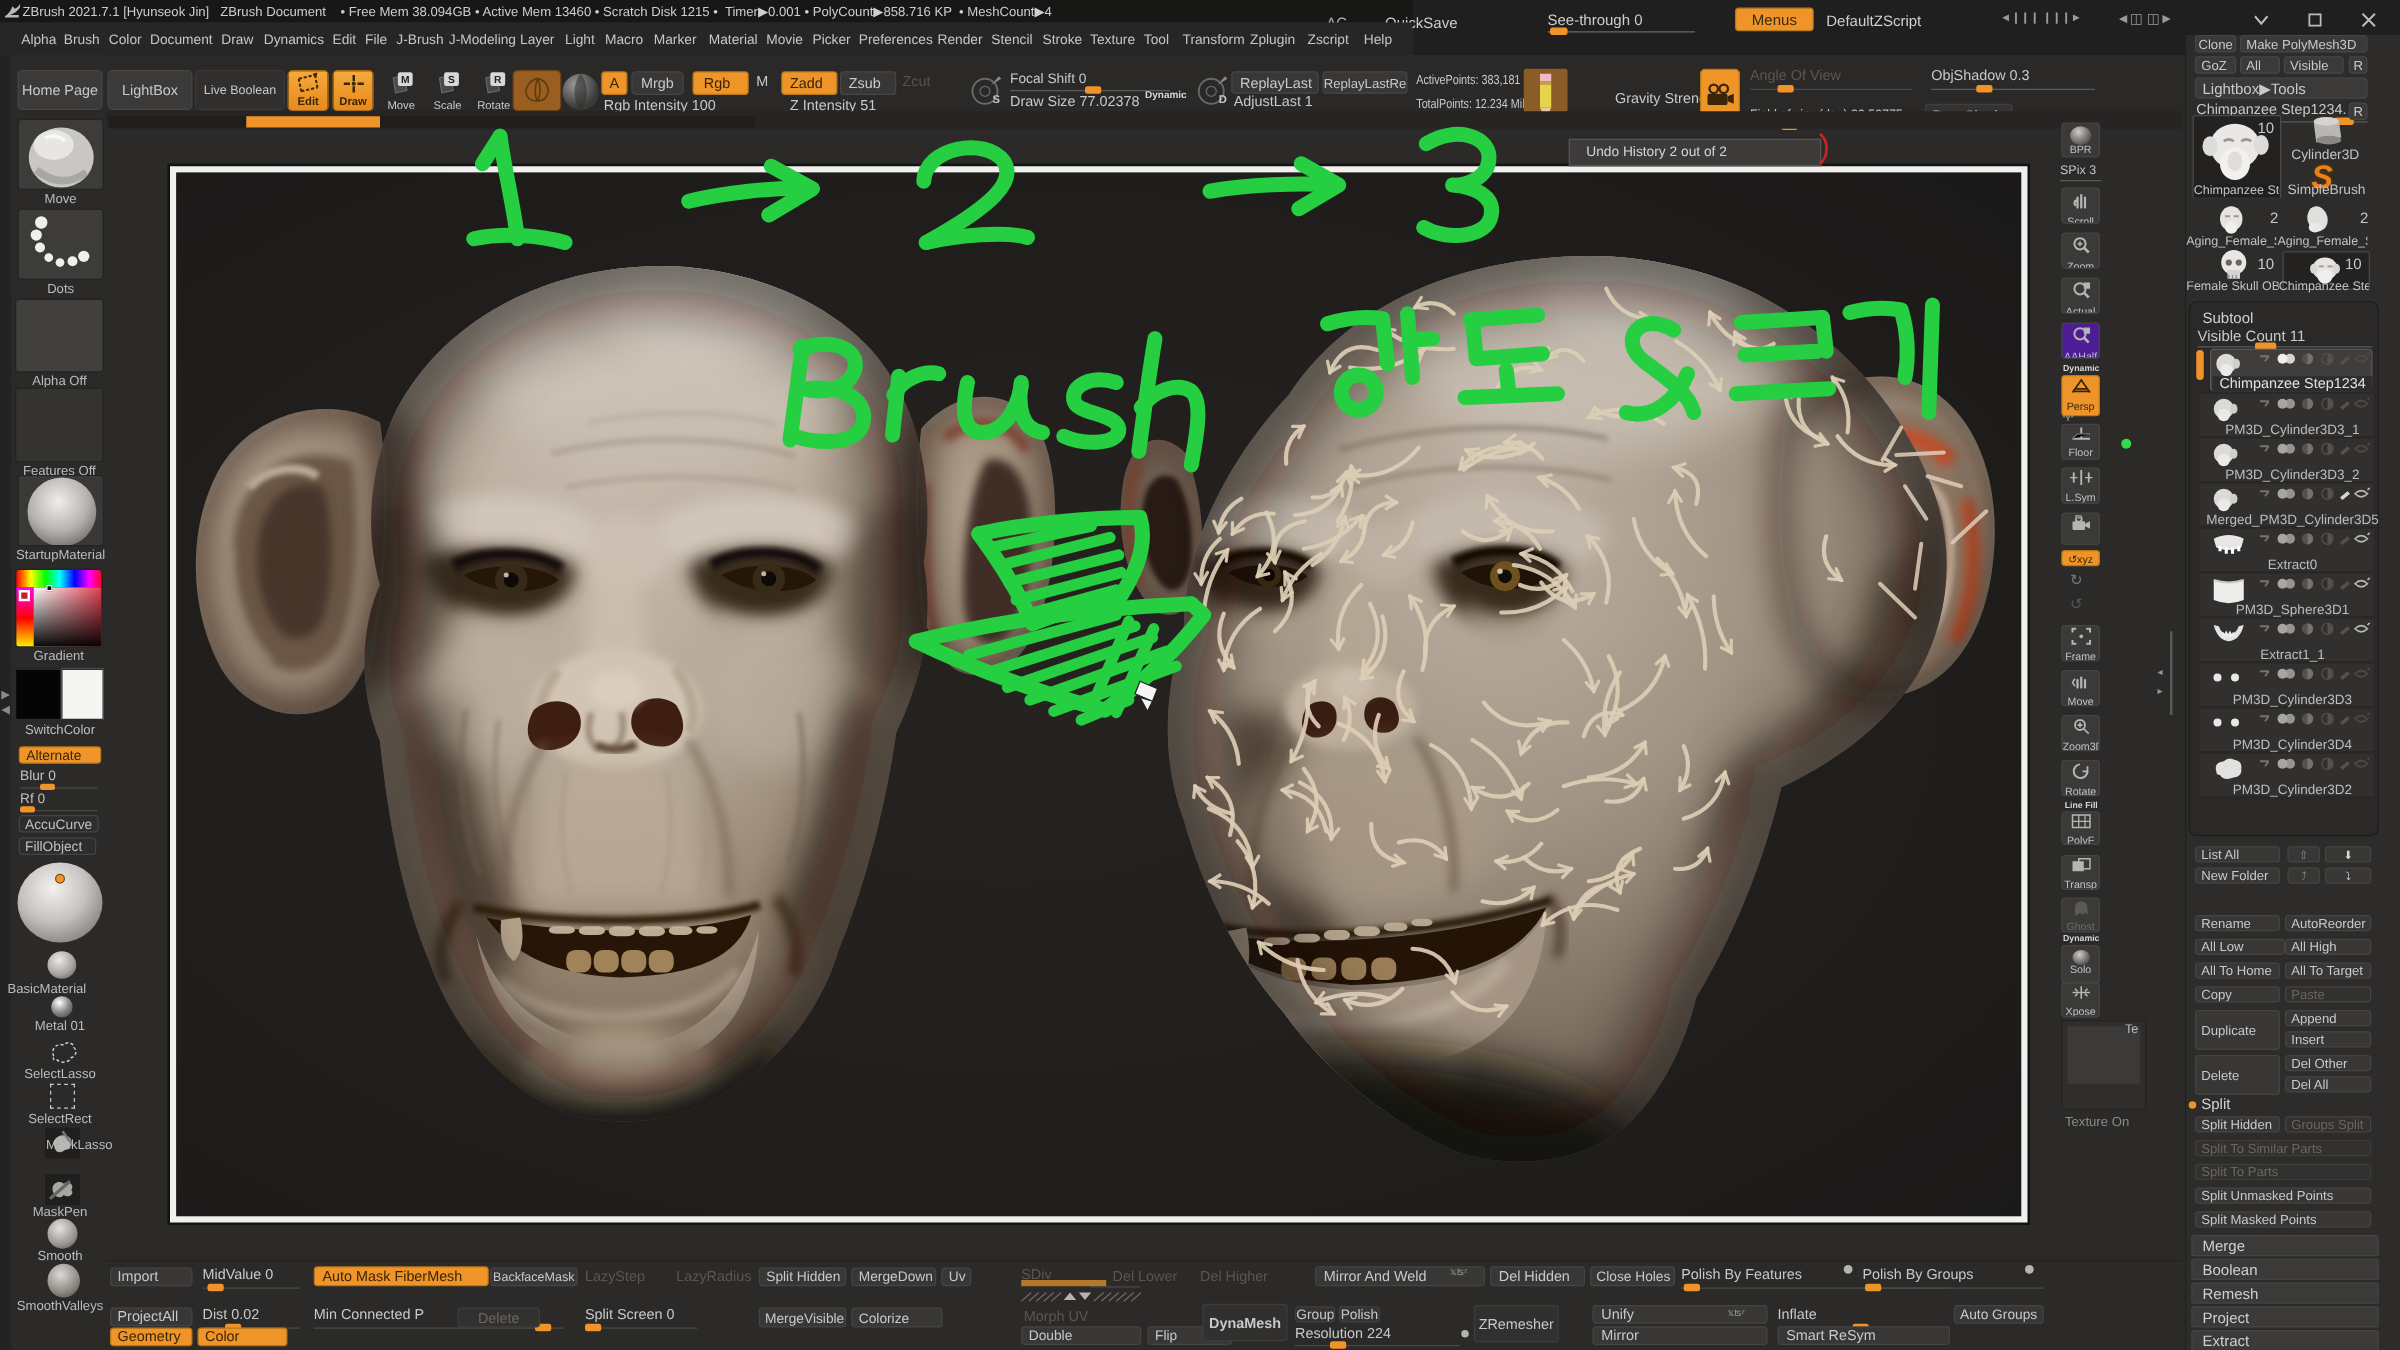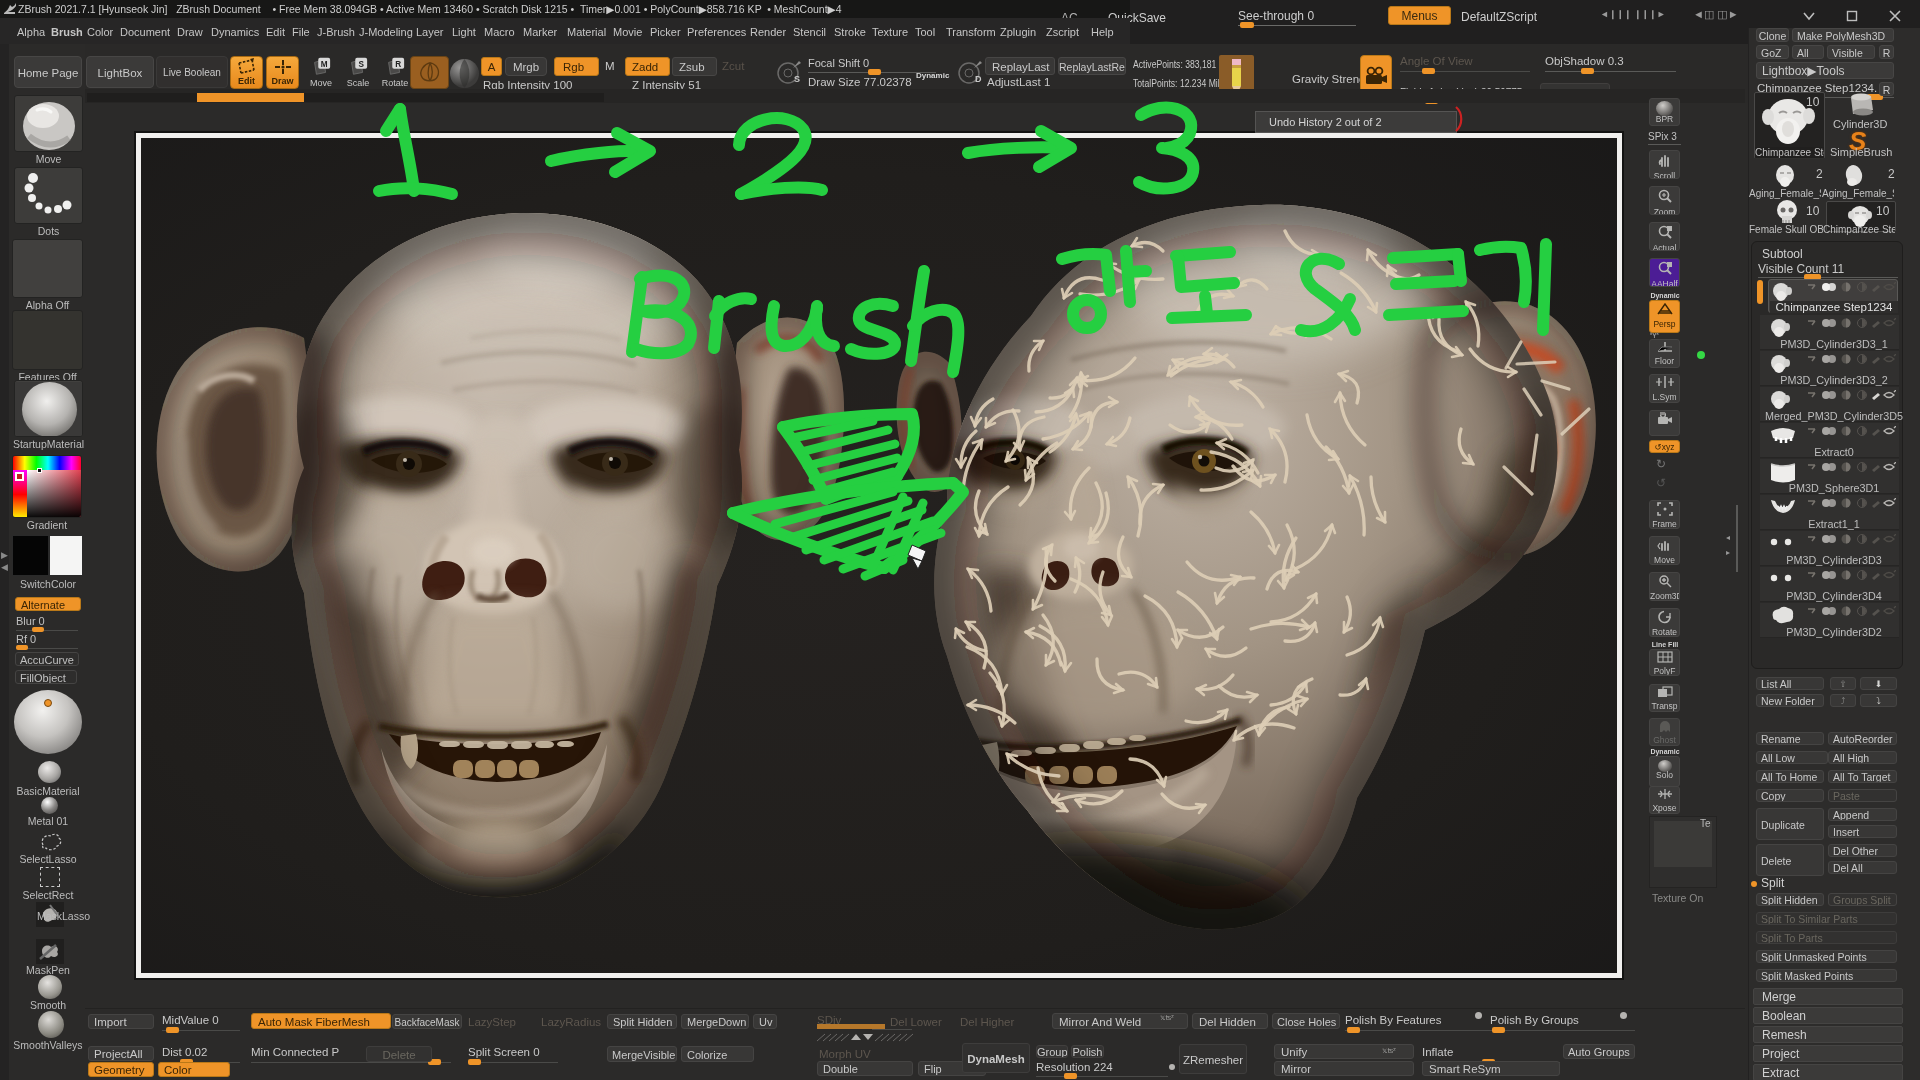--- a/index.html
+++ b/index.html
@@ -15,21 +15,21 @@
 <div style="position:absolute;left:1461px;top:10px;color:#cecece;font-size:12px;font-weight:normal;white-space:nowrap;">DefaultZScript</div>
 <div style="position:absolute;left:1600px;top:9px;color:#9a9a9a;font-size:9px;font-weight:normal;white-space:nowrap;">◄❙❙❙&nbsp;❙❙❙►</div>
 <div style="position:absolute;left:1693px;top:8px;color:#9a9a9a;font-size:11px;font-weight:normal;white-space:nowrap;">◄◫&nbsp;◫►</div>
 <svg style="position:absolute;left:1802px;top:9px" width="100" height="14" viewBox="0 0 100 14">
     <path d="M2,4 l5,6 l5,-6" stroke="#bdbdbd" stroke-width="1.6" fill="none"></path>
     <rect x="45.5" y="2.5" width="9" height="9" stroke="#bdbdbd" stroke-width="1.4" fill="none"></rect>
     <path d="M88,2 l10,10 M98,2 l-10,10" stroke="#bdbdbd" stroke-width="1.6"></path>
   </svg>
 <div style="position:absolute;left:0;top:18px;width:1130px;height:26px;background:#272626"></div>
 <div style="position:absolute;left:17px;top:26px;color:#c6c6c6;font-size:11px;font-weight:normal;white-space:nowrap;">Alpha</div>
-<div style="position:absolute;left:51px;top:26px;color:#c6c6c6;font-size:11px;font-weight:bold;white-space:nowrap;">Brush</div>
+<div style="position:absolute;left:51px;top:26px;color:#c6c6c6;font-size:11px;font-weight:normal;white-space:nowrap;">Brush</div>
 <div style="position:absolute;left:87px;top:26px;color:#c6c6c6;font-size:11px;font-weight:normal;white-space:nowrap;">Color</div>
 <div style="position:absolute;left:120px;top:26px;color:#c6c6c6;font-size:11px;font-weight:normal;white-space:nowrap;">Document</div>
 <div style="position:absolute;left:177px;top:26px;color:#c6c6c6;font-size:11px;font-weight:normal;white-space:nowrap;">Draw</div>
 <div style="position:absolute;left:211px;top:26px;color:#c6c6c6;font-size:11px;font-weight:normal;white-space:nowrap;">Dynamics</div>
 <div style="position:absolute;left:266px;top:26px;color:#c6c6c6;font-size:11px;font-weight:normal;white-space:nowrap;">Edit</div>
 <div style="position:absolute;left:292px;top:26px;color:#c6c6c6;font-size:11px;font-weight:normal;white-space:nowrap;">File</div>
 <div style="position:absolute;left:317px;top:26px;color:#c6c6c6;font-size:11px;font-weight:normal;white-space:nowrap;">J-Brush</div>
 <div style="position:absolute;left:359px;top:26px;color:#c6c6c6;font-size:11px;font-weight:normal;white-space:nowrap;">J-Modeling</div>
 <div style="position:absolute;left:416px;top:26px;color:#c6c6c6;font-size:11px;font-weight:normal;white-space:nowrap;">Layer</div>
 <div style="position:absolute;left:452px;top:26px;color:#c6c6c6;font-size:11px;font-weight:normal;white-space:nowrap;">Light</div>
@@ -669,21 +669,21 @@
 <div style="position:absolute;left:16px;top:630px;width:62px;height:1px;background:#4a4a48"></div>
 <div style="position:absolute;left:32px;top:627px;width:12px;height:5px;background:#ef9428;border-radius:2px"></div>
 <div style="position:absolute;left:16px;top:633px;color:#c0c0c0;font-size:11px;font-weight:normal;white-space:nowrap;">Rf 0</div>
 <div style="position:absolute;left:16px;top:648px;width:62px;height:1px;background:#4a4a48"></div>
 <div style="position:absolute;left:16px;top:645px;width:12px;height:5px;background:#ef9428;border-radius:2px"></div>
 <div style="position:absolute;left:15px;top:652px;width:64px;height:14px;background:#2e2d2c;border:1px solid #454443;border-radius:3px;color:#c0c0c0;font-size:11px;line-height:14px;text-align:left;padding-left:4px;font-weight:normal;white-space:nowrap;overflow:hidden;box-sizing:border-box;">AccuCurve</div>
 <div style="position:absolute;left:15px;top:670px;width:62px;height:14px;background:#2e2d2c;border:1px solid #454443;border-radius:3px;color:#c0c0c0;font-size:11px;line-height:14px;text-align:left;padding-left:4px;font-weight:normal;white-space:nowrap;overflow:hidden;box-sizing:border-box;">FillObject</div>
 <div style="position:absolute;left:14px;top:690px;width:68px;height:64px;border-radius:50%;background:radial-gradient(circle at 42% 32%,#f2f1ef,#c5c3c0 45%,#6a6866 95%)"></div>
 <div style="position:absolute;left:44px;top:699px;width:8px;height:8px;border-radius:50%;background:#ef9428;border:1px solid #7a4a10"></div>
 <div style="position:absolute;left:38px;top:761px;width:23px;height:22px;border-radius:50%;background:radial-gradient(circle at 40% 32%,#eceae8,#a8a6a3 55%,#555)"></div>
-<div style="position:absolute;left:6px;top:785px;width:84px;text-align:center;color:#bcbcbc;font-size:10.5px">BasicMaterial</div>
+<div style="position:absolute;left:6px;top:785px;width:84px;color:#bcbcbc;font-size:10.5px">BasicMaterial</div>
 <div style="position:absolute;left:41px;top:797px;width:17px;height:17px;border-radius:50%;background:radial-gradient(circle at 38% 30%,#fff,#8a8886 50%,#3a3836)"></div>
 <div style="position:absolute;left:6px;top:815px;width:84px;text-align:center;color:#bcbcbc;font-size:10.5px">Metal 01</div>
 <svg style="position:absolute;left:38px;top:831px" width="25" height="22" viewBox="0 0 25 22">
     <path d="M5,14 C2,8 8,3 13,5 C15,2 21,3 21,7 C24,9 23,14 19,15 C18,19 10,20 8,17 C5,18 4,16 5,14 Z" fill="none" stroke="#c9c9c9" stroke-width="1.2" stroke-dasharray="2.5 1.8"></path>
   </svg>
 <div style="position:absolute;left:6px;top:853px;width:84px;text-align:center;color:#bcbcbc;font-size:10.5px">SelectLasso</div>
 <div style="position:absolute;left:40px;top:867px;width:20px;height:20px;border:1.5px dashed #c9c9c9"></div>
 <div style="position:absolute;left:6px;top:889px;width:84px;text-align:center;color:#bcbcbc;font-size:10.5px">SelectRect</div>
 <div style="position:absolute;left:36px;top:902px;width:28px;height:25px"><svg width="28" height="25" viewBox="0 0 28 25">
       <rect width="28" height="25" fill="#201f1e"></rect>

